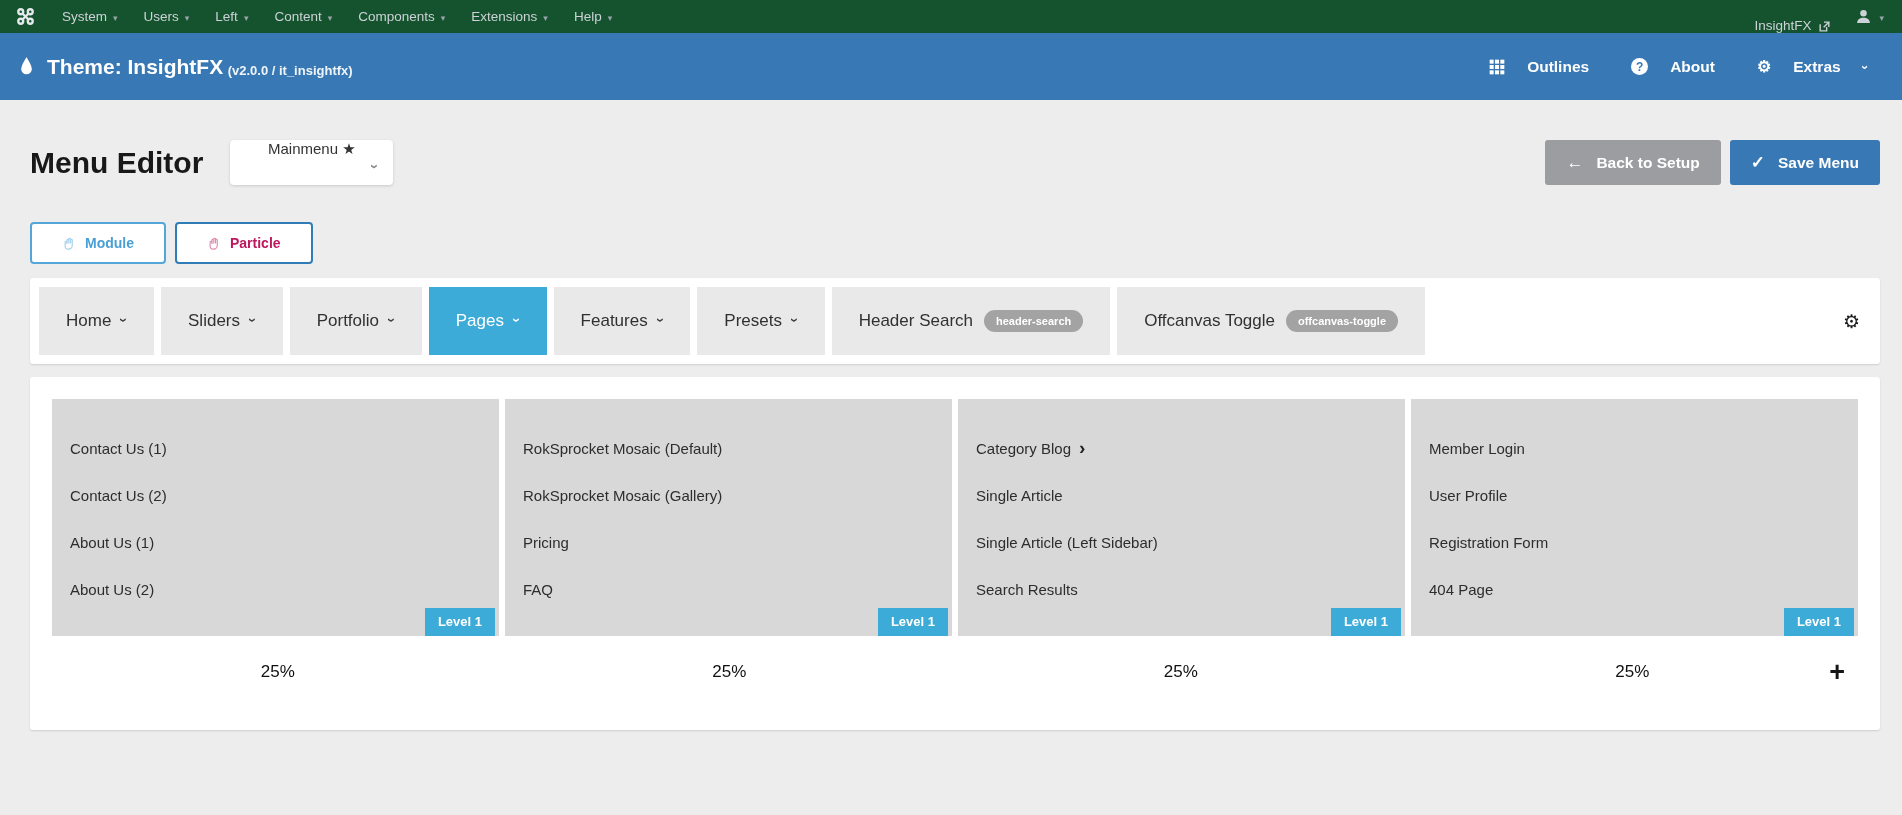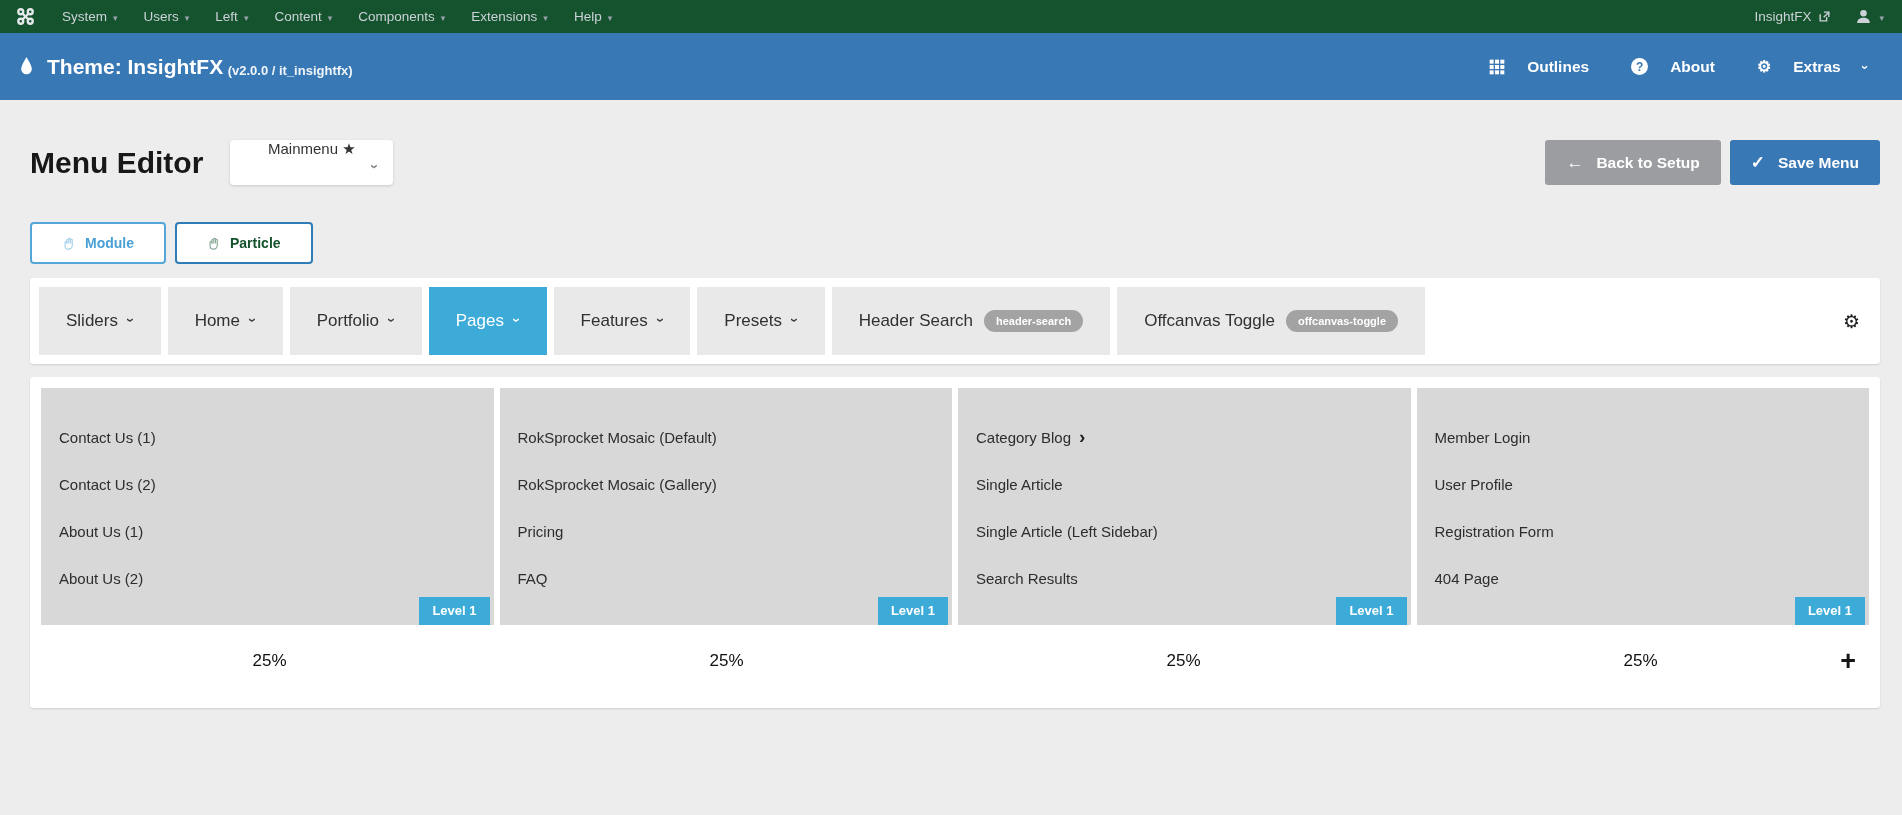--- a/index.html
+++ b/index.html
@@ -13,21 +13,21 @@
 
   
   .admin-nav {
     height:33px; background:#14532d; display:flex; align-items:center;
     color:#ccd2d8; font-size:13.5px;
   }
   .admin-logo { padding:0 14px 0 16px; display:flex; align-items:center; }
   .nav-item { padding:0 13px; height:100%; display:flex; align-items:center; gap:6px; cursor:pointer; }
   .nav-caret { font-size:9px; color:#9aa3ab; position:relative; top:1px; }
   .nav-right { margin-left:auto; display:flex; align-items:center; height:100%; }
-  .nav-site { display:flex; align-items:center; gap:7px; padding:0 14px; height:100%; cursor:pointer; }
+  .nav-site { display:flex; align-items:flex-end; gap:7px; padding:0 14px; height:100%; cursor:pointer; }
   .nav-user { display:flex; align-items:center; gap:7px; padding:0 18px 0 10px; height:100%; cursor:pointer; }
 
   
   .theme-bar { height:67px; background:#3878b4; display:flex; align-items:stretch; color:#fff; }
   .theme-left { display:flex; align-items:center; gap:13px; padding-left:19px; }
   .theme-title { font-size:21px; font-weight:bold; }
   .theme-version { font-size:13px; font-weight:bold; color:rgba(255,255,255,.92); position:relative; top:1px; }
   .theme-actions { margin-left:auto; display:flex; align-items:stretch; padding-right:14px; }
   .tb-action { display:flex; align-items:center; gap:22px; padding:0 21px; font-size:15.5px; font-weight:bold; cursor:pointer; }
   .tb-action.active { background:#2c6094; }
@@ -51,35 +51,35 @@
   .btn { height:45px; border:none; border-radius:3px; color:#fff; font-size:15.5px; font-weight:bold;
     display:flex; align-items:center; gap:13px; padding:0 21px; cursor:pointer; font-family:inherit; }
   .btn-back { background:#9b9da0; }
   .btn-save { background:#3878b4; }
   .btn-ico { font-size:17px; }
 
   .toolbox { margin-top:37px; display:flex; gap:9px; }
   .tool-btn { height:42px; background:#fff; border-radius:4px; display:flex; align-items:center; gap:8px;
     padding:0 30px; font-size:14px; font-weight:bold; cursor:pointer; }
   .tool-module { border:2px solid #55a6d8; color:#4aa0d4; }
-  .tool-particle { border:2px solid #2f7cb6; color:#14532d; }
+  .tool-particle { border:2px solid #2f7cb6; color:#be185d; }
 
   
   .menubar { margin-top:14px; background:#fff; border-radius:3px; box-shadow:0 1px 2px rgba(0,0,0,.13);
     padding:9px; display:flex; gap:7px; align-items:center; }
   .mb-item { background:#e9e9e9; height:68px; display:flex; align-items:center; gap:11px;
     padding:0 27px; font-size:17px; color:#313131; cursor:pointer; white-space:nowrap; }
   .mb-chev { font-size:14px; font-weight:bold; color:#3a3a3a; display:inline-block; transform:rotate(90deg); position:relative; top:-1px; }
   .mb-item.active { background:#3dabd8; color:#fff; }
   .mb-item.active .mb-chev { color:#fff; }
   .mb-badge { background:#a3a3a3; color:#fff; font-size:11px; font-weight:bold; padding:5px 12px; border-radius:12px; }
   .mb-gear { margin-left:auto; padding-right:11px; font-size:19px; color:#1c1c1c; cursor:pointer; }
 
   
-  .columns-panel { margin-top:13px; background:#fff; border-radius:3px; box-shadow:0 1px 2px rgba(0,0,0,.13); padding:11px; }
+  .columns-panel { margin-top:13px; background:#fff; border-radius:3px; box-shadow:0 1px 2px rgba(0,0,0,.13); padding:22px; }
   .columns-grid { display:grid; grid-template-columns:repeat(4,1fr); gap:6px; }
   .subcol { background:#d8d8d8; height:237px; position:relative; padding:26px 0 0 18px; }
   .sub-item { height:47px; display:flex; align-items:center; gap:8px; font-size:15px; color:#2d2d2d; cursor:pointer; }
   .sub-arrow { font-size:19px; font-weight:bold; color:#222; position:relative; top:-1px; }
   .level-badge { position:absolute; bottom:0; right:4px; background:#3dabd8; color:#fff;
     font-size:13px; font-weight:bold; padding:6px 13px 7px; }
   .width-row { display:grid; grid-template-columns:repeat(4,1fr); height:72px; position:relative; }
   .width-cell { display:flex; align-items:center; justify-content:center; font-size:17px; color:#101010; cursor:pointer; }
   .add-col { position:absolute; right:13px; top:50%; transform:translateY(-50%); font-size:27px; font-weight:bold; color:#161616; cursor:pointer; line-height:1; }
 </style>
@@ -210,25 +210,25 @@
     <div class="tool-btn tool-particle">
       <svg width="15" height="15" viewBox="0 0 24 24" fill="none" stroke="currentColor" stroke-width="1.8" stroke-linecap="round" stroke-linejoin="round" opacity="0.5">
         <path d="M8 12V6.5a1.4 1.4 0 0 1 2.8 0V11 M10.8 11V5a1.4 1.4 0 0 1 2.8 0v6 M13.6 11V6.5a1.4 1.4 0 0 1 2.8 0V12 M16.4 12v3.2a5.8 5.8 0 0 1-5.8 5.8h-.4A5.2 5.2 0 0 1 5 15.8V10a1.4 1.4 0 0 1 2.8 0v2"></path>
       </svg>
       <span>Particle</span>
     </div>
   </div>
 
   <div class="menubar">
     <div class="mb-item">
+      <span>Home</span>
+      <span class="mb-chev">›</span>
+    </div>
+    <div class="mb-item">
       <span>Sliders</span>
-      <span class="mb-chev">›</span>
-    </div>
-    <div class="mb-item">
-      <span>Home</span>
       <span class="mb-chev">›</span>
     </div>
     <div class="mb-item">
       <span>Portfolio</span>
       <span class="mb-chev">›</span>
     </div>
     <div class="mb-item active">
       <span>Pages</span>
       <span class="mb-chev">›</span>
     </div>

